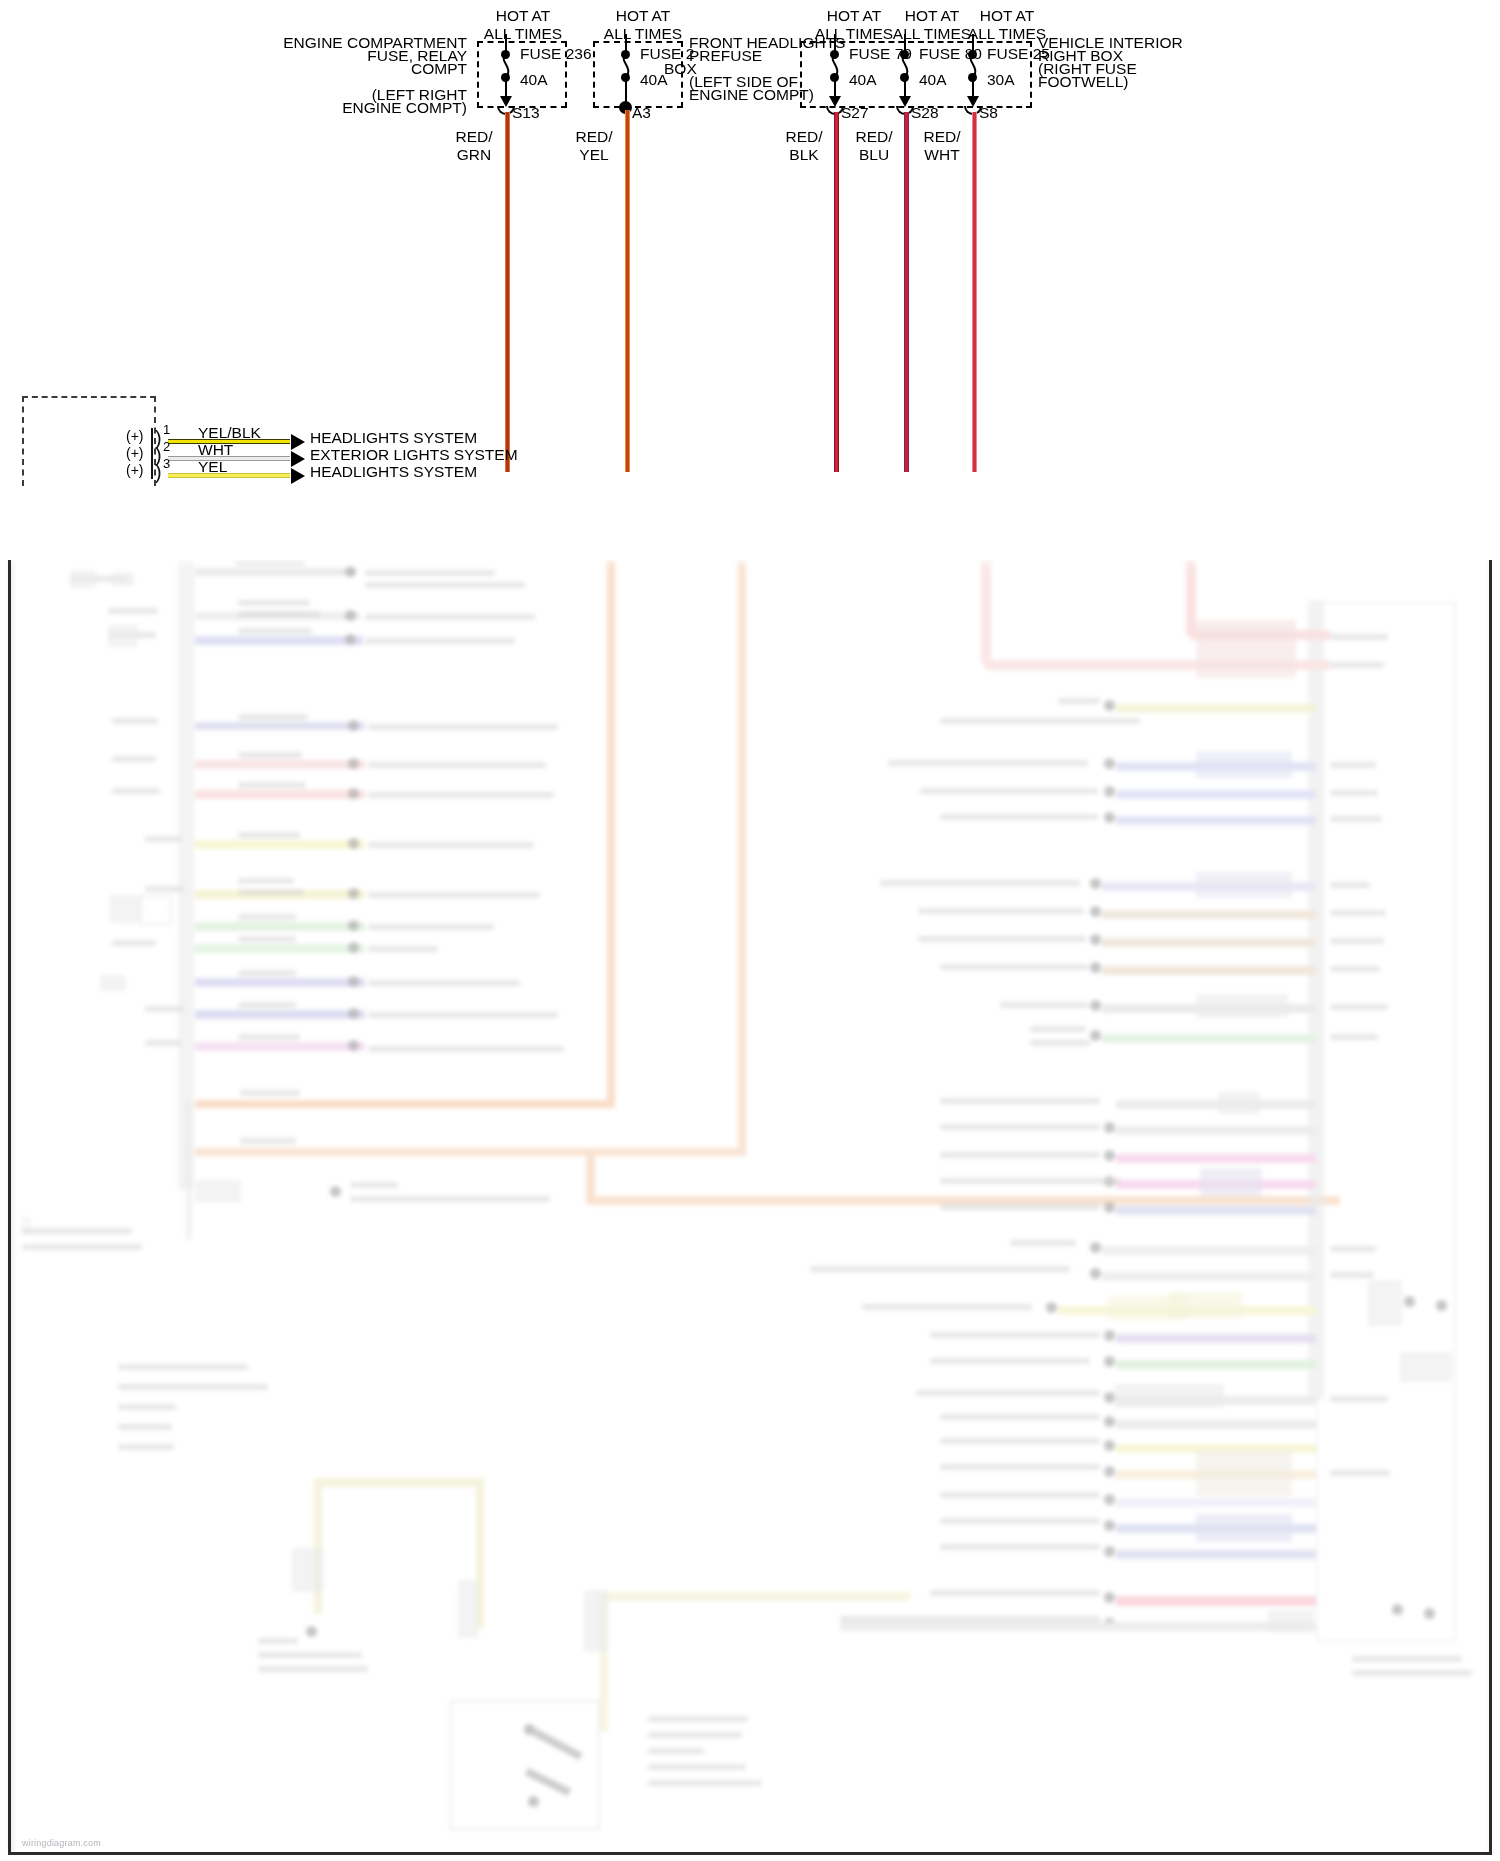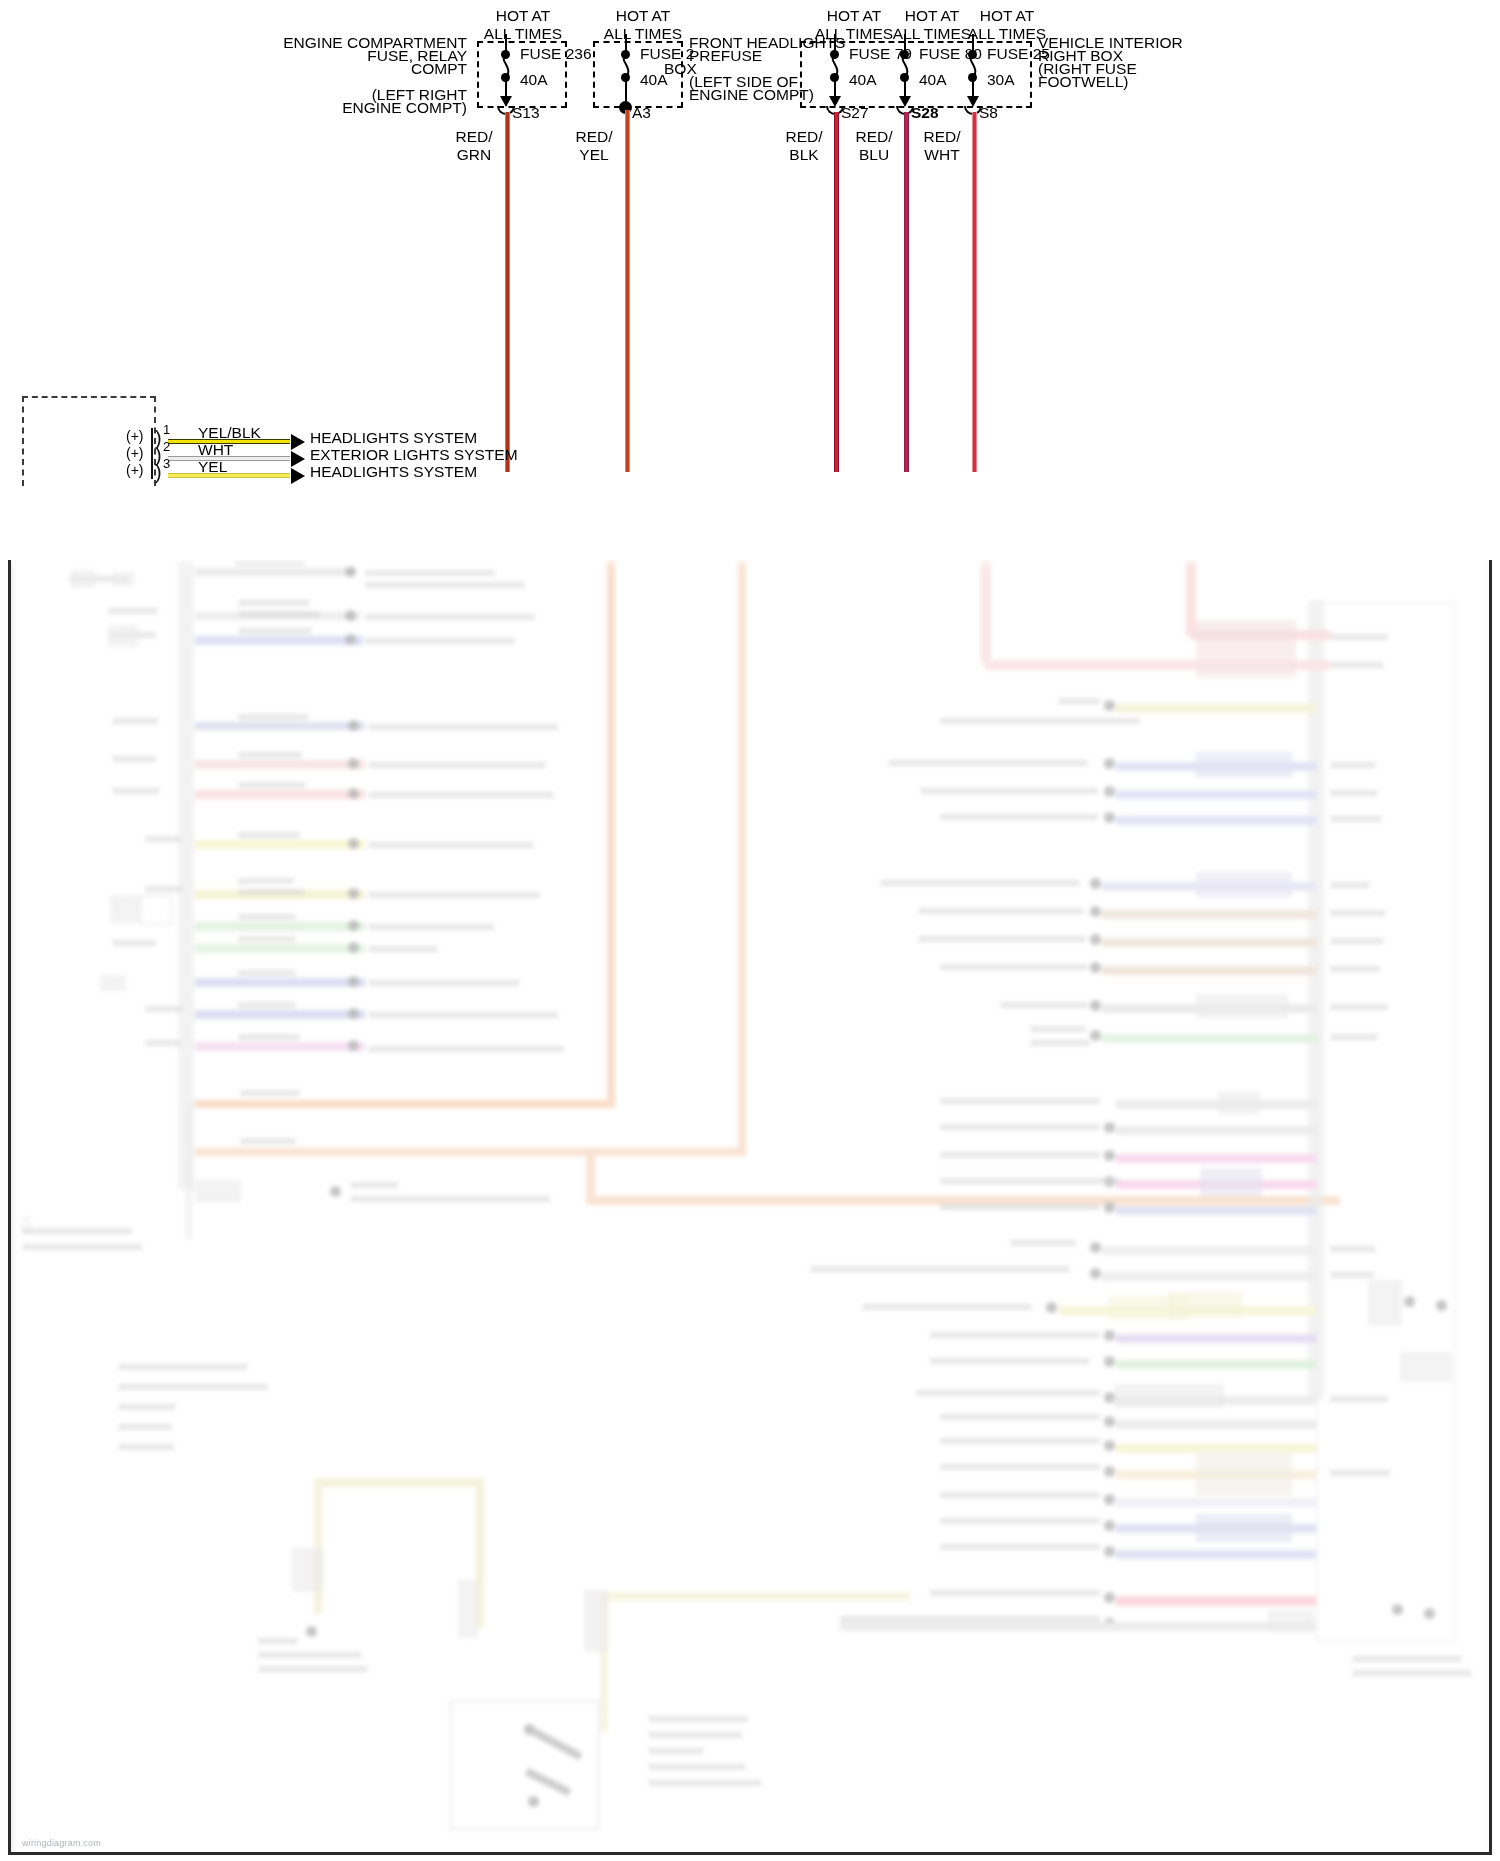--- a/index.html
+++ b/index.html
@@ -581,21 +581,21 @@
       <div class="fuse-dot" style="left:900px; top:50px;"></div>
       <svg class="fuse-squiggle" style="left:895px; top:56px;" width="20" height="22" viewBox="0 0 20 22">
         <path d="M10 0 C2 4, 18 11, 10 22" stroke="#000" stroke-width="2" fill="none"></path>
       </svg>
       <div class="fuse-dot" style="left:900px; top:73px;"></div>
       <div class="fuse-stem" style="left:904px; top:79px; height:19px;"></div>
       <div class="arrowhead-down" style="left:899px; top:96px;"></div>
       <div class="lbl" style="left:919px; top:45px;">FUSE 80</div>
       <div class="lbl" style="left:919px; top:71px;">40A</div>
       <div class="splice-cup" style="left:896px; top:106px;"></div>
-      <div class="lbl" style="left:911px; top:104px;font-weight:bold;">S28</div>
+      <div class="lbl" style="left:911px; top:104px;">S28</div>
     </div>
     <div class="vwire" style="left:904px; top:112px; height:360px; background:linear-gradient(to right,#8A2055 0%,#8A2055 20%,#C1233F 20%,#C1233F 80%,#8A2055 80%,#8A2055 100%);"></div>
     <div class="lbl c" style="left:848px; top:128px; width:52px;"><span>RED/</span><br><span>BLU</span></div>
 
     <div class="fuse-unit">
       <div class="fuse-stem" style="left:972px; top:34px; height:21px;"></div>
       <div class="fuse-dot" style="left:968px; top:50px;"></div>
       <svg class="fuse-squiggle" style="left:963px; top:56px;" width="20" height="22" viewBox="0 0 20 22">
         <path d="M10 0 C2 4, 18 11, 10 22" stroke="#000" stroke-width="2" fill="none"></path>
       </svg>

